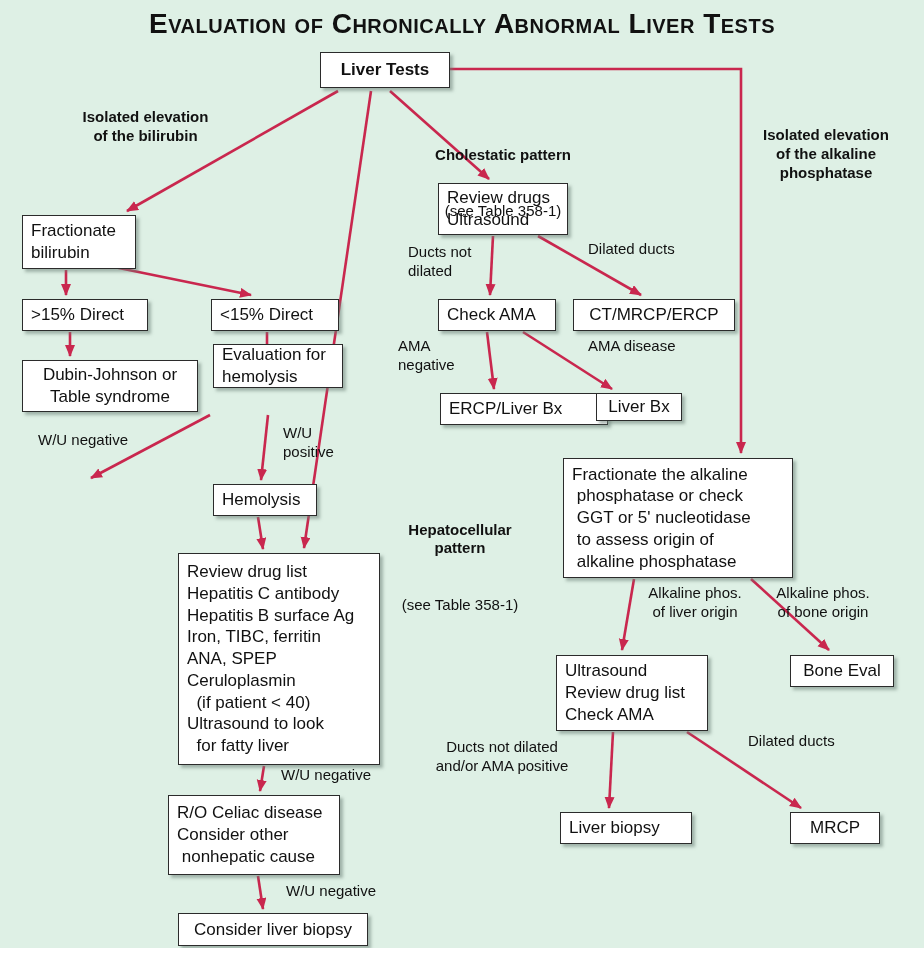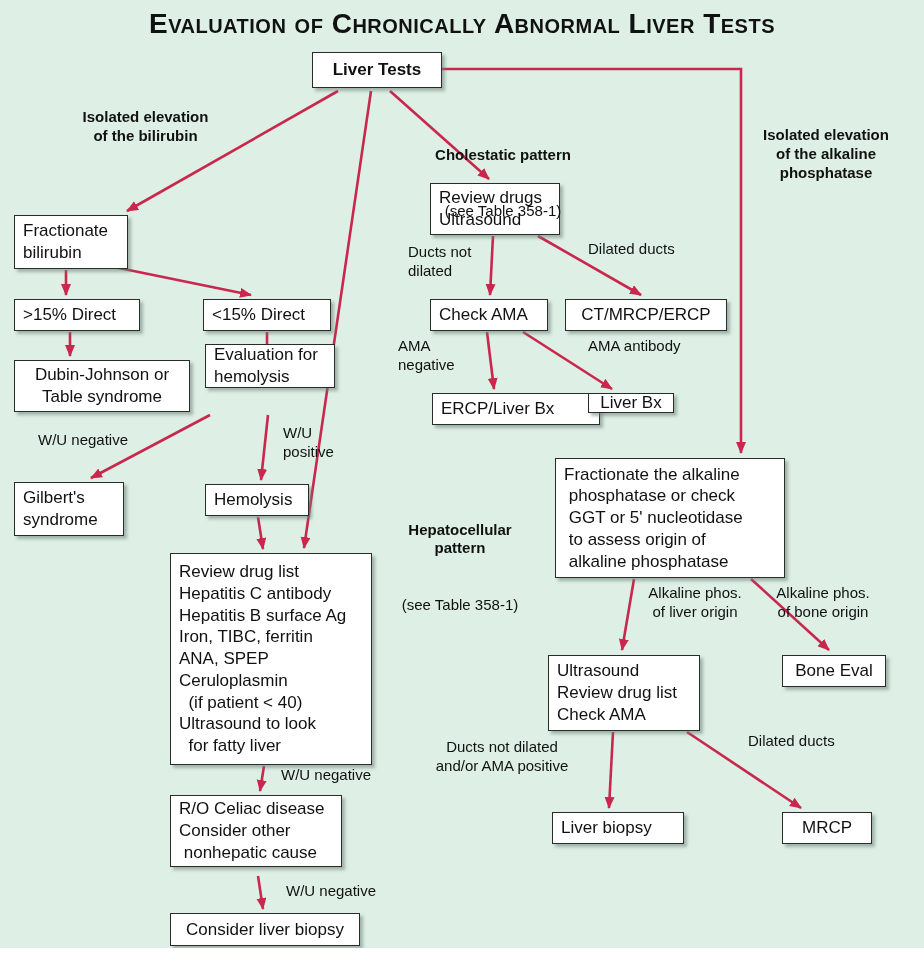--- a/index.html
+++ b/index.html
@@ -13,21 +13,21 @@
     position:absolute; left:0; top:8px; width:924px;
     text-align:center; font-weight:bold; font-size:28px;
     font-variant:small-caps; letter-spacing:0.5px;
   }
   .node {
     position:absolute; background:var(--box-fill,#ffffff);
     border:1.7px solid var(--box-border,#2b2b2b);
     box-shadow:3px 3px 3px rgba(110,130,120,0.55);
     display:flex; align-items:center;
     font-size:17px; line-height:1.28; padding:3px 8px;
-    white-space:pre-wrap; box-sizing:border-box;
+    white-space:pre-wrap; box-sizing:border-box;margin-left:8px;
   }
   .node.c { justify-content:center; text-align:center; }
   .b { font-weight:bold; }
   .lbl { position:absolute; font-size:15px; line-height:1.25; white-space:pre-wrap; }
   .lbl.c { text-align:center; }
   .arrows { position:absolute; left:0; top:0; pointer-events:none; }
   .arrow { stroke:var(--arrow,#c9274e); stroke-width:2.6; fill:none; }
   .arrowhead { fill:var(--arrow,#c9274e); }
 </style>
 </head>
@@ -68,42 +68,40 @@
 
   <div class="node c b" style="left:312px;top:52px;width:130px;height:36px">Liver Tests</div>
   <div class="node" style="left:14px;top:215px;width:114px;height:54px">Fractionate
 bilirubin</div>
   <div class="node" style="left:14px;top:299px;width:126px;height:32px">&gt;15% Direct</div>
   <div class="node" style="left:203px;top:299px;width:128px;height:32px">&lt;15% Direct</div>
   <div class="node c" style="left:14px;top:360px;width:176px;height:52px">Dubin-Johnson or
 Table syndrome</div>
   <div class="node" style="left:205px;top:344px;width:130px;height:44px">Evaluation for
 hemolysis</div>
-  <div class="node" style="left:14px;top:482px;width:110px;height:54px">Gilbert's
-syndrome</div>
   <div class="node" style="left:205px;top:484px;width:104px;height:32px">Hemolysis</div>
   <div class="node" style="left:170px;top:553px;width:202px;height:212px">Review drug list
 Hepatitis C antibody
 Hepatitis B surface Ag
 Iron, TIBC, ferritin
 ANA, SPEP
 Ceruloplasmin
   (if patient &lt; 40)
 Ultrasound to look
   for fatty liver</div>
-  <div class="node" style="left:170px;top:795px;width:172px;height:72px">R/O Celiac disease
+  <div class="node" style="left:160px;top:795px;width:172px;height:80px">R/O Celiac disease
 Consider other
  nonhepatic cause</div>
   <div class="node c" style="left:170px;top:913px;width:190px;height:33px">Consider liver biopsy</div>
   <div class="node" style="left:430px;top:183px;width:130px;height:52px">Review drugs
 Ultrasound</div>
   <div class="node" style="left:430px;top:299px;width:118px;height:32px">Check AMA</div>
   <div class="node c" style="left:565px;top:299px;width:162px;height:32px">CT/MRCP/ERCP</div>
   <div class="node" style="left:432px;top:393px;width:168px;height:32px">ERCP/Liver Bx</div>
-  <div class="node c" style="left:588px;top:393px;width:86px;height:20px">Liver Bx</div>
+  <div class="node c" style="left:588px;top:393px;width:86px;height:28px">Liver Bx</div>
   <div class="node" style="left:555px;top:458px;width:230px;height:120px">Fractionate the alkaline
  phosphatase or check
  GGT or 5' nucleotidase
  to assess origin of
  alkaline phosphatase</div>
   <div class="node" style="left:548px;top:655px;width:152px;height:76px">Ultrasound
 Review drug list
 Check AMA</div>
   <div class="node c" style="left:782px;top:655px;width:104px;height:32px">Bone Eval</div>
   <div class="node" style="left:552px;top:812px;width:132px;height:32px">Liver biopsy</div>
@@ -122,21 +120,21 @@
     <div class="b">Hepatocellular
 pattern</div>
     <div>(see Table 358-1)</div>
   </div>
 
   <div class="lbl" style="left:408px;top:243px;width:90px">Ducts not
 dilated</div>
   <div class="lbl" style="left:588px;top:240px;width:110px">Dilated ducts</div>
   <div class="lbl" style="left:398px;top:337px;width:80px">AMA
 negative</div>
-  <div class="lbl" style="left:588px;top:337px;width:110px">AMA antibody</div>
+  <div class="lbl" style="left:588px;top:337px;width:110px">AMA disease</div>
   <div class="lbl" style="left:38px;top:431px;width:115px">W/U negative</div>
   <div class="lbl" style="left:283px;top:424px;width:70px">W/U
 positive</div>
   <div class="lbl" style="left:281px;top:766px;width:115px">W/U negative</div>
   <div class="lbl" style="left:286px;top:882px;width:115px">W/U negative</div>
   <div class="lbl c" style="left:628px;top:584px;width:134px">Alkaline phos.
 of liver origin</div>
   <div class="lbl c" style="left:754px;top:584px;width:138px">Alkaline phos.
 of bone origin</div>
   <div class="lbl c" style="left:414px;top:738px;width:176px">Ducts not dilated

